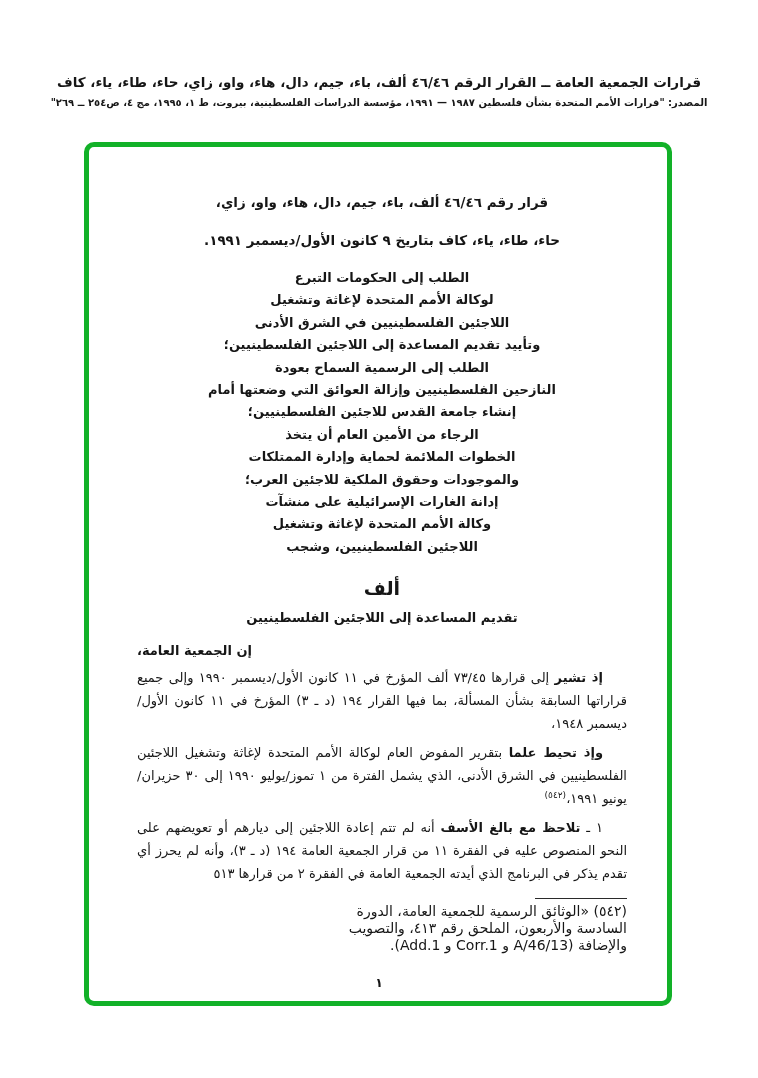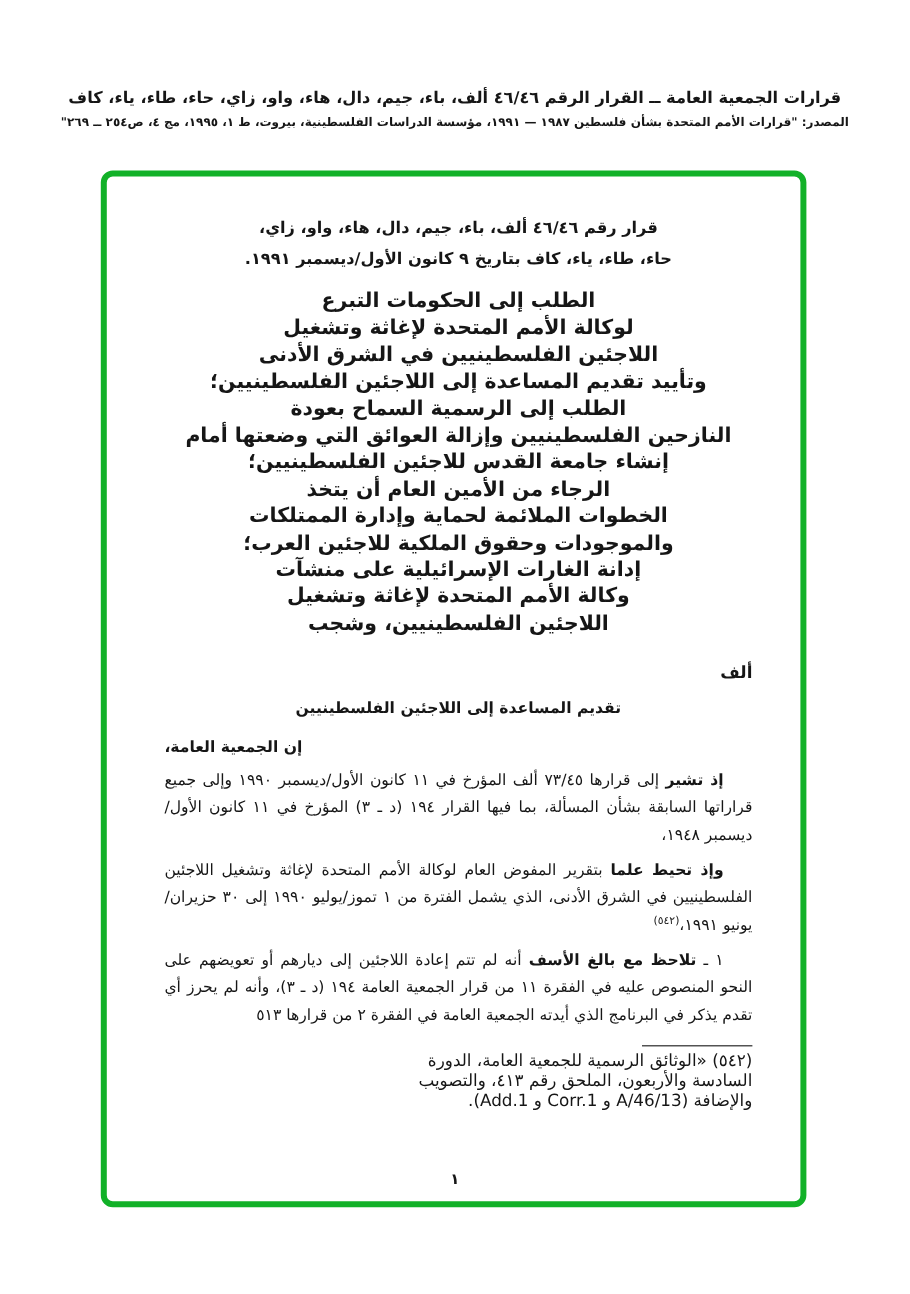--- a/index.html
+++ b/index.html
@@ -19,25 +19,25 @@
     box-sizing:border-box;border:5px solid #12b128;border-radius:10px;
     overflow:hidden;background:#ffffff;
   }
   .content{
     direction:rtl;
     padding:28px 40px 0 48px;
     font-size:13px;line-height:23px;text-align:justify;
   }
 
   .title{ text-align:center;font-weight:bold;font-size:13.5px;line-height:22px;margin-bottom:13px;}
-  .title div{margin:4px;}
+  .title div{margin:16px;}
 
-  .subjects div{text-align:center;font-weight:bold;font-size:17px;line-height:22.4px;}
+  .subjects div{text-align:center;font-weight:bold;font-size:13px;line-height:22.4px;}
 
-  .section-letter{text-align:right;font-weight:bold;font-size:14px;margin-top:19px;line-height:22px;}
+  .section-letter{text-align:center;font-weight:bold;font-size:19px;margin-top:19px;line-height:22px;}
   .subtitle{text-align:center;font-weight:bold;font-size:13px;margin-top:8px;line-height:22px;}
   .opening{text-align:left;font-weight:bold;margin-top:11px;text-indent:26px;line-height:22px;}
 
   p.body{margin:4px 0 6px;text-indent:24px;}
   .lead{font-weight:bold;}
   sup.fn{font-size:9px;line-height:0;vertical-align:super;}
 
   .fn-divider{width:92px;border:0;border-top:1.5px solid #2a2a2a;margin:13px 0 4px 0;}
   .footnote{
     font-size:14px;line-height:17px;width:306px;text-align:right;

